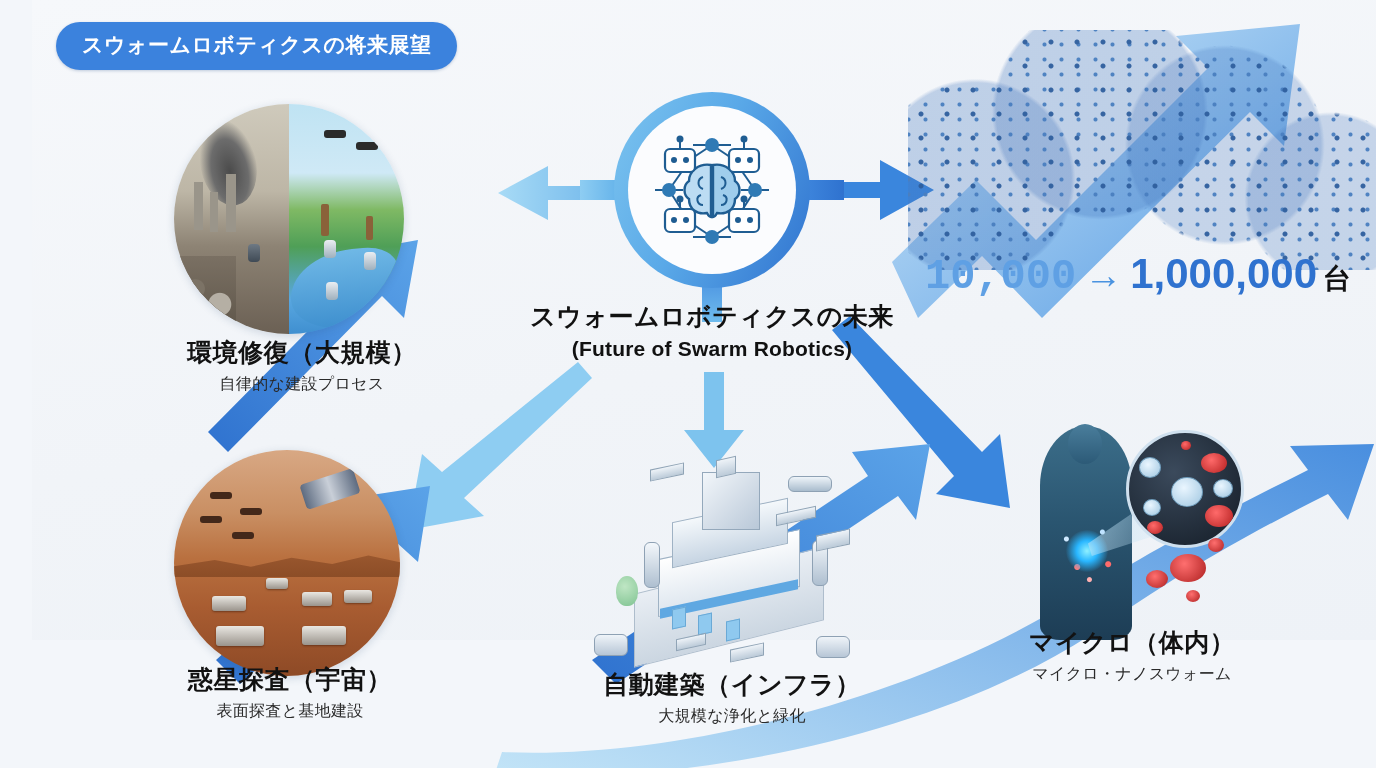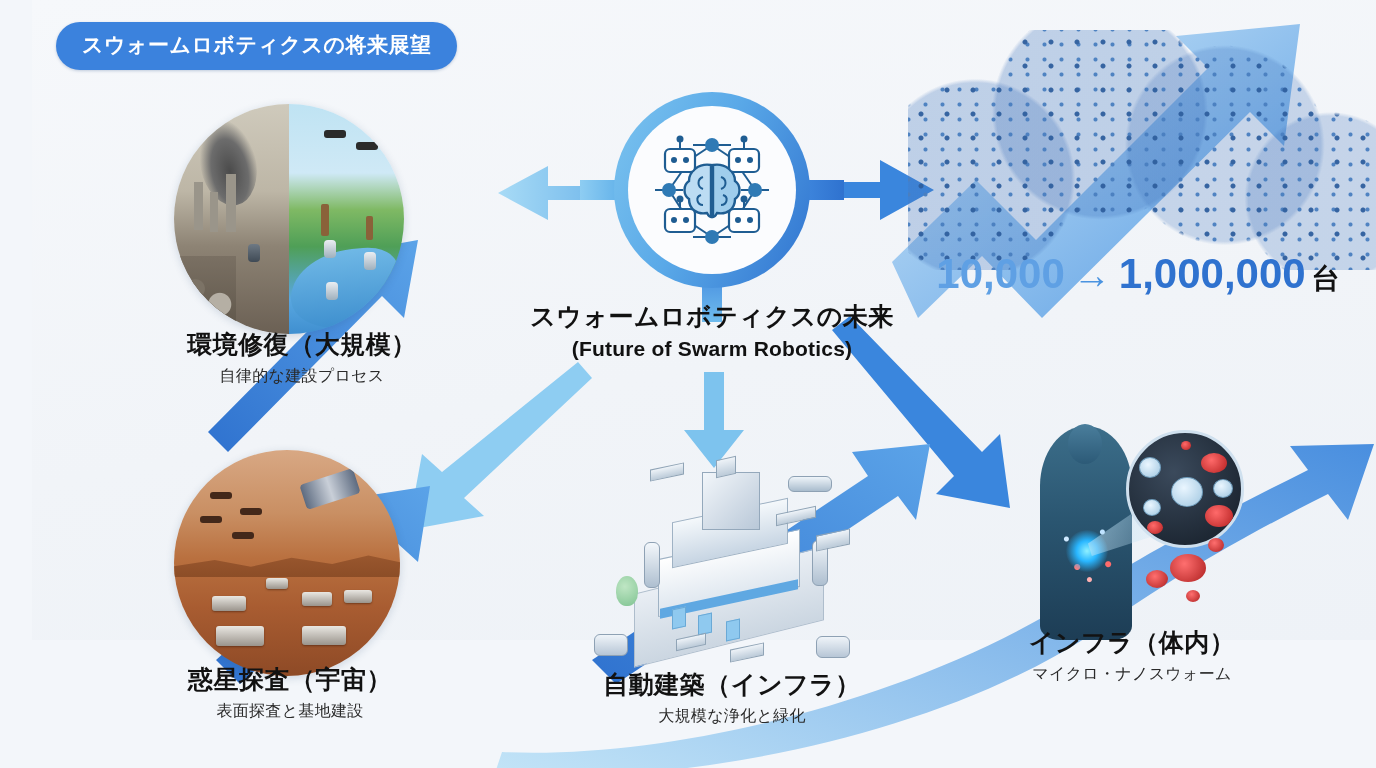--- a/index.html
+++ b/index.html
@@ -349,21 +349,21 @@
       radial-gradient(circle at 66% 48%, #000 0 96px, transparent 100px),
       radial-gradient(circle at 88% 70%, #000 0 82px, transparent 86px);
     opacity: .95;
   }
 
   
   #counts {
     position: absolute; left: 856px; top: 250px; width: 500px;
     text-align: center; white-space: nowrap;
   }
-  #counts .num-from { font-size: 42px; font-weight: bold; color: #5fa0e4; }
+  #counts .num-from { font-size: 42px; font-weight: bold; color: #5fa0e4; font-family: Liberation Mono, monospace; }
   #counts .arrow-glyph { font-size: 38px; font-weight: bold; color: #4a93e0; margin: 0 8px; }
   #counts .num-to { font-size: 42px; font-weight: bold; color: #2f72cf; }
   #counts .unit { font-size: 28px; font-weight: bold; color: #111; margin-left: 6px; }
 
   svg.arrows { position: absolute; left: 0; top: 0; width: 1376px; height: 768px; }
 </style>
 </head>
 <body>
 
 <div id="stage">
@@ -451,21 +451,21 @@
     <div class="trunk tr1"></div>
     <div class="trunk tr2"></div>
     <div class="water"></div>
     <div class="drone d1"></div>
     <div class="drone d2"></div>
     <div class="bot b1"></div>
     <div class="bot b2"></div>
     <div class="bot b3"></div>
   </div>
 
-  <div class="caption" style="left:90px; top:330px; width:360px;">
+  <div class="caption" style="left:90px; top:338px; width:360px;">
     <div class="cap-title">環境修復（大規模）</div>
     <div class="cap-sub">自律的な建設プロセス</div>
   </div>
 
   <div class="circle-img" id="img-mars">
     <div class="sky"></div>
     <div class="ridge"></div>
     <div class="sat"></div>
     <div class="mdrone md1"></div>
     <div class="mdrone md2"></div>
@@ -528,21 +528,21 @@
       <div class="nano n3"></div>
       <div class="nano n4"></div>
     </div>
     <div class="free-cell fc1"></div>
     <div class="free-cell fc2"></div>
     <div class="free-cell fc3"></div>
     <div class="free-cell fc4"></div>
   </div>
 
   <div class="caption" style="left:930px; top:628px; width:340px;">
-    <div class="cap-title">インフラ（体内）</div>
+    <div class="cap-title">マイクロ（体内）</div>
     <div class="cap-sub">マイクロ・ナノスウォーム</div>
   </div>
 
   <div id="img-swarm">
     <div class="cloud"></div>
     <div class="dots"></div>
   </div>
 
   <div id="counts">
     <span class="num-from">10,000</span><span class="arrow-glyph">→</span><span class="num-to">1,000,000</span><span class="unit">台</span>

